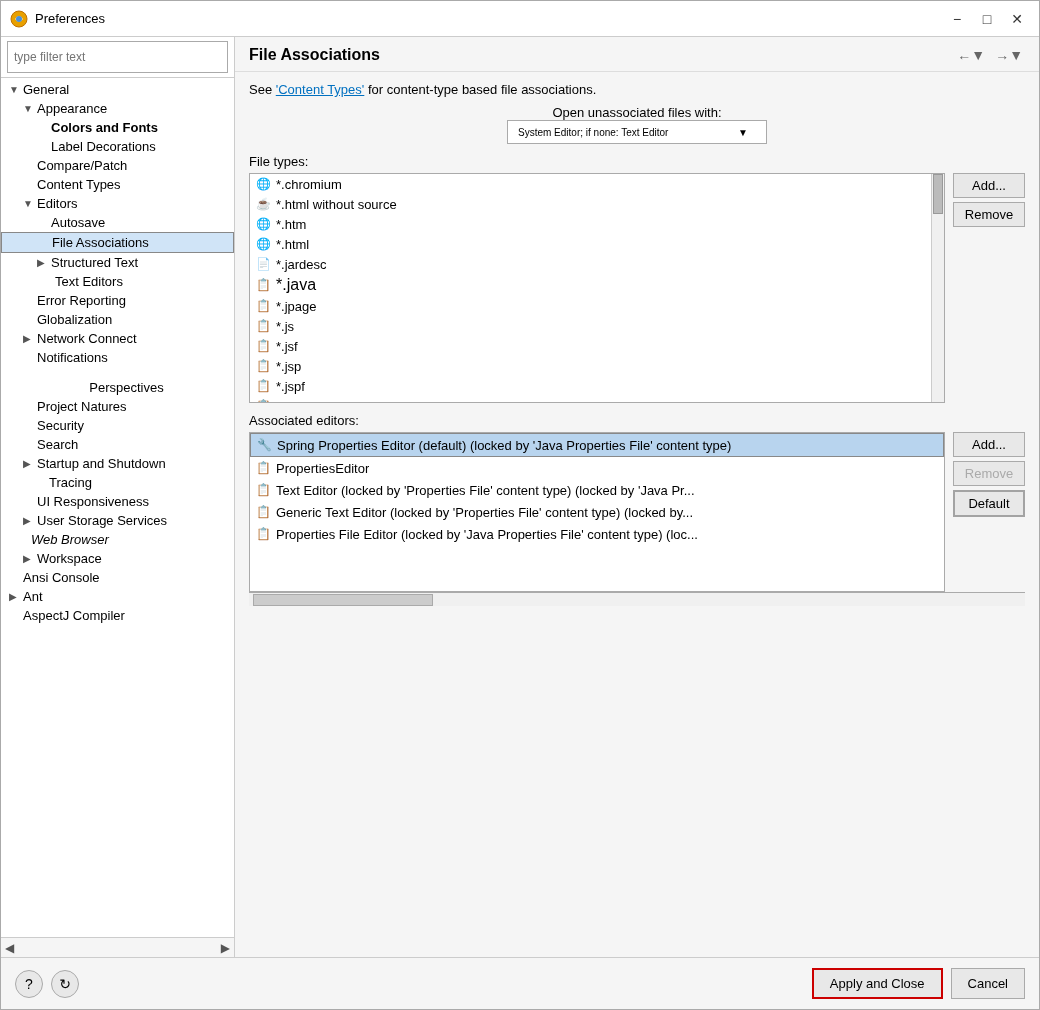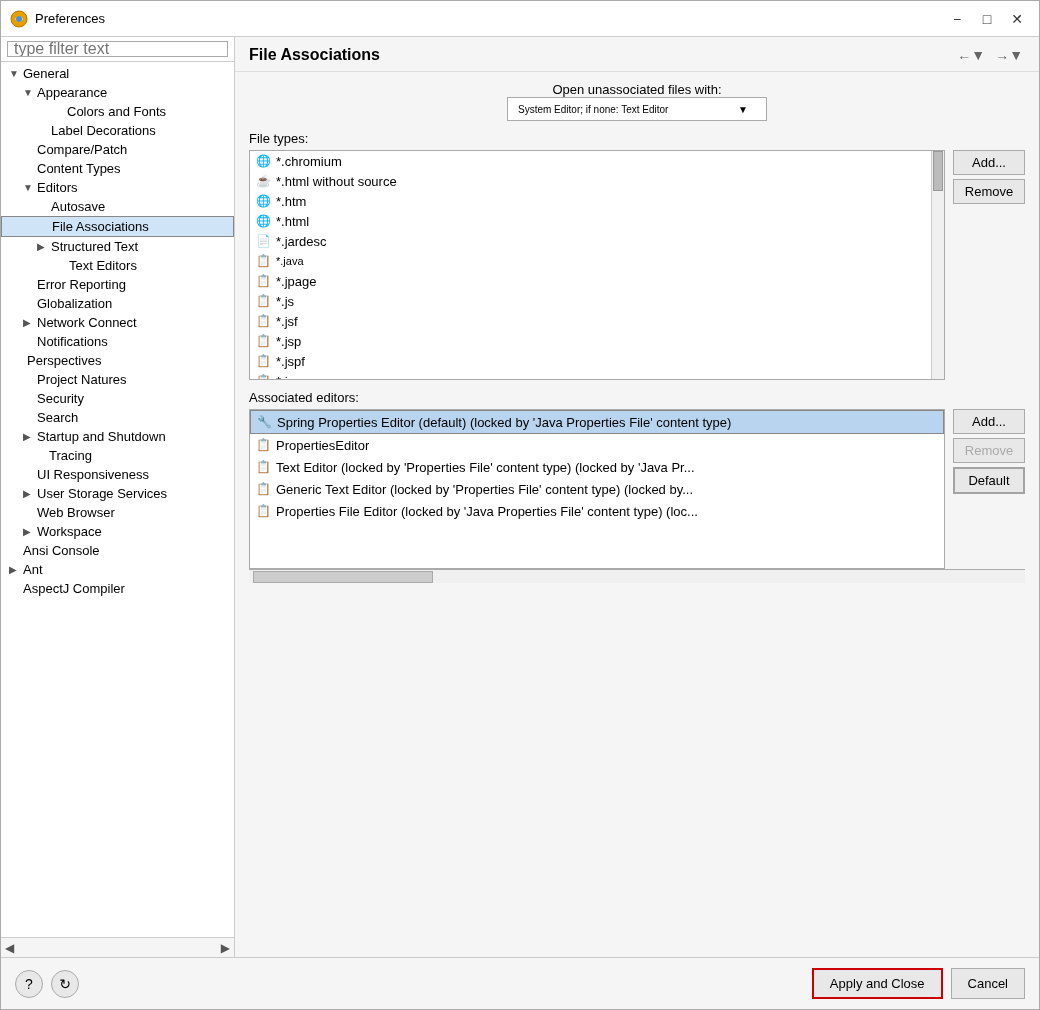--- a/index.html
+++ b/index.html
@@ -74,24 +74,24 @@
       display: flex;
       flex-direction: column;
       flex-shrink: 0;
     }
     .filter-box {
       padding: 4px 6px;
       border-bottom: 1px solid #ccc;
     }
     .filter-input {
       width: 100%;
-      height: 16px;
+      height: 32px;
       border: 1px solid #aaa;
       padding: 0 6px;
-      font-size: 16px;
+      font-size: 12px;
       color: #999;
       outline: none;
     }
     .tree-area {
       flex: 1;
       overflow-y: auto;
       overflow-x: hidden;
       padding: 2px 0;
     }
     .tree-item {
@@ -431,21 +431,21 @@
       <div class="tree-scroll-container">
         <div class="tree-area" id="tree-area">
             <div class="tree-item" style="padding-left: 8px;">
               <span class="expand-arrow">▼</span>
               <span>General</span>
             </div>
             <div class="tree-item" style="padding-left: 22px;">
               <span class="expand-arrow">▼</span>
               <span>Appearance</span>
             </div>
-            <div class="tree-item" style="padding-left: 52px;">
+            <div class="tree-item" style="padding-left: 36px; font-weight: bold;">
               <span class="expand-arrow">&nbsp;</span>
               <span>Colors and Fonts</span>
             </div>
             <div class="tree-item" style="padding-left: 36px;">
               <span class="expand-arrow">&nbsp;</span>
               <span>Label Decorations</span>
             </div>
             <div class="tree-item" style="padding-left: 22px;">
               <span class="expand-arrow">&nbsp;</span>
               <span>Compare/Patch</span>
@@ -463,41 +463,41 @@
               <span>Autosave</span>
             </div>
             <div class="tree-item highlighted" style="padding-left: 36px;">
               <span class="expand-arrow">&nbsp;</span>
               <span>File Associations</span>
             </div>
             <div class="tree-item" style="padding-left: 36px;">
               <span class="expand-arrow">▶</span>
               <span>Structured Text</span>
             </div>
-            <div class="tree-item" style="padding-left: 54px;">
+            <div class="tree-item" style="padding-left: 40px;">
               <span class="expand-arrow">&nbsp;</span>
               <span>Text Editors</span>
             </div>
             <div class="tree-item" style="padding-left: 22px;">
               <span class="expand-arrow">&nbsp;</span>
               <span>Error Reporting</span>
             </div>
             <div class="tree-item" style="padding-left: 22px;">
               <span class="expand-arrow">&nbsp;</span>
               <span>Globalization</span>
             </div>
             <div class="tree-item" style="padding-left: 22px;">
               <span class="expand-arrow">▶</span>
               <span>Network Connect</span>
             </div>
             <div class="tree-item" style="padding-left: 22px;">
               <span class="expand-arrow">&nbsp;</span>
               <span>Notifications</span>
             </div>
-            <div class="tree-item" style="padding-left: 12px;">
+            <div class="tree-item" style="padding-left: 22px; flex-direction: column;">
               <span class="expand-arrow">&nbsp;</span>
               <span>Perspectives</span>
             </div>
             <div class="tree-item" style="padding-left: 22px;">
               <span class="expand-arrow">&nbsp;</span>
               <span>Project Natures</span>
             </div>
             <div class="tree-item" style="padding-left: 22px;">
               <span class="expand-arrow">&nbsp;</span>
               <span>Security</span>
@@ -515,21 +515,21 @@
               <span>Tracing</span>
             </div>
             <div class="tree-item" style="padding-left: 22px;">
               <span class="expand-arrow">&nbsp;</span>
               <span>UI Responsiveness</span>
             </div>
             <div class="tree-item" style="padding-left: 22px;">
               <span class="expand-arrow">▶</span>
               <span>User Storage Services</span>
             </div>
-            <div class="tree-item" style="padding-left: 22px;">
+            <div class="tree-item" style="padding-left: 16px; font-style: italic;">
               <span class="expand-arrow">&nbsp;</span>
               <span>Web Browser</span>
             </div>
             <div class="tree-item" style="padding-left: 22px;">
               <span class="expand-arrow">▶</span>
               <span>Workspace</span>
             </div>
             <div class="tree-item" style="padding-left: 8px;">
               <span class="expand-arrow">&nbsp;</span>
               <span>Ansi Console</span>
@@ -554,20 +554,25 @@
       <div class="right-header">
         <span class="right-title">File Associations</span>
         <div class="nav-arrows">
           <button class="nav-btn">←▼</button>
           <button class="nav-btn">→▼</button>
         </div>
       </div>
 
       <div class="right-body">
 
+        <div class="info-row">
+          <span>See </span>
+          <a>'Content Types'</a>
+          <span> for content-type based file associations.</span>
+        </div>
 
         <div class="open-unassoc-row">
           <span>Open unassociated files with:</span>
           <div class="dropdown-select">
             <span>System Editor; if none: Text Editor</span>
             <span>▼</span>
           </div>
         </div>
 
         <div class="section-label">File types:</div>
@@ -590,21 +595,21 @@
                   <div class="file-item">
     <span class="file-icon" style="font-size:12px;">🌐</span>
     <span style="font-size:13px;">*.html</span>
   </div>
                   <div class="file-item">
     <span class="file-icon" style="font-size:12px;">📄</span>
     <span style="font-size:13px;">*.jardesc</span>
   </div>
                   <div class="file-item">
     <span class="file-icon" style="font-size:12px;">📋</span>
-    <span style="font-size:11px;">*.java</span>
+    <span style="font-size:16px;">*.java</span>
   </div>
                   <div class="file-item">
     <span class="file-icon" style="font-size:12px;">📋</span>
     <span style="font-size:13px;">*.jpage</span>
   </div>
                   <div class="file-item">
     <span class="file-icon" style="font-size:12px;">📋</span>
     <span style="font-size:13px;">*.js</span>
   </div>
                   <div class="file-item">

